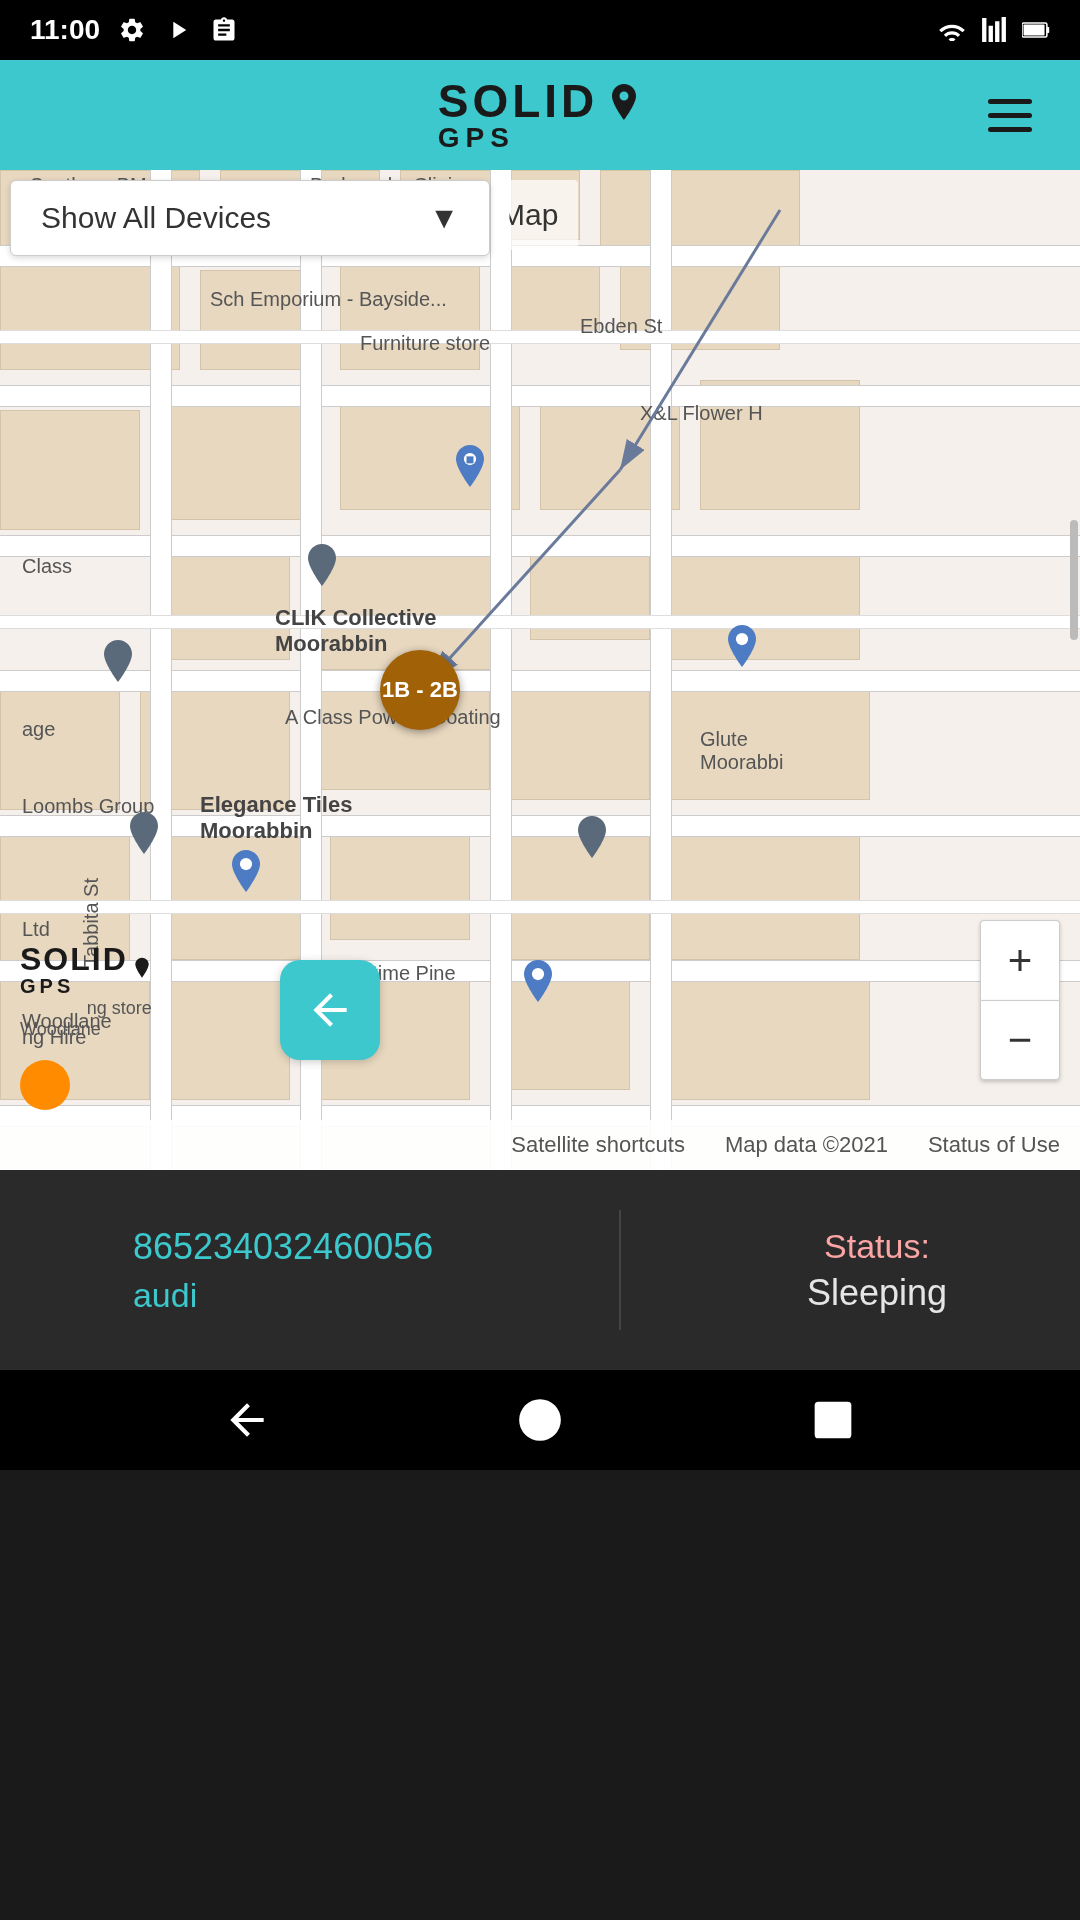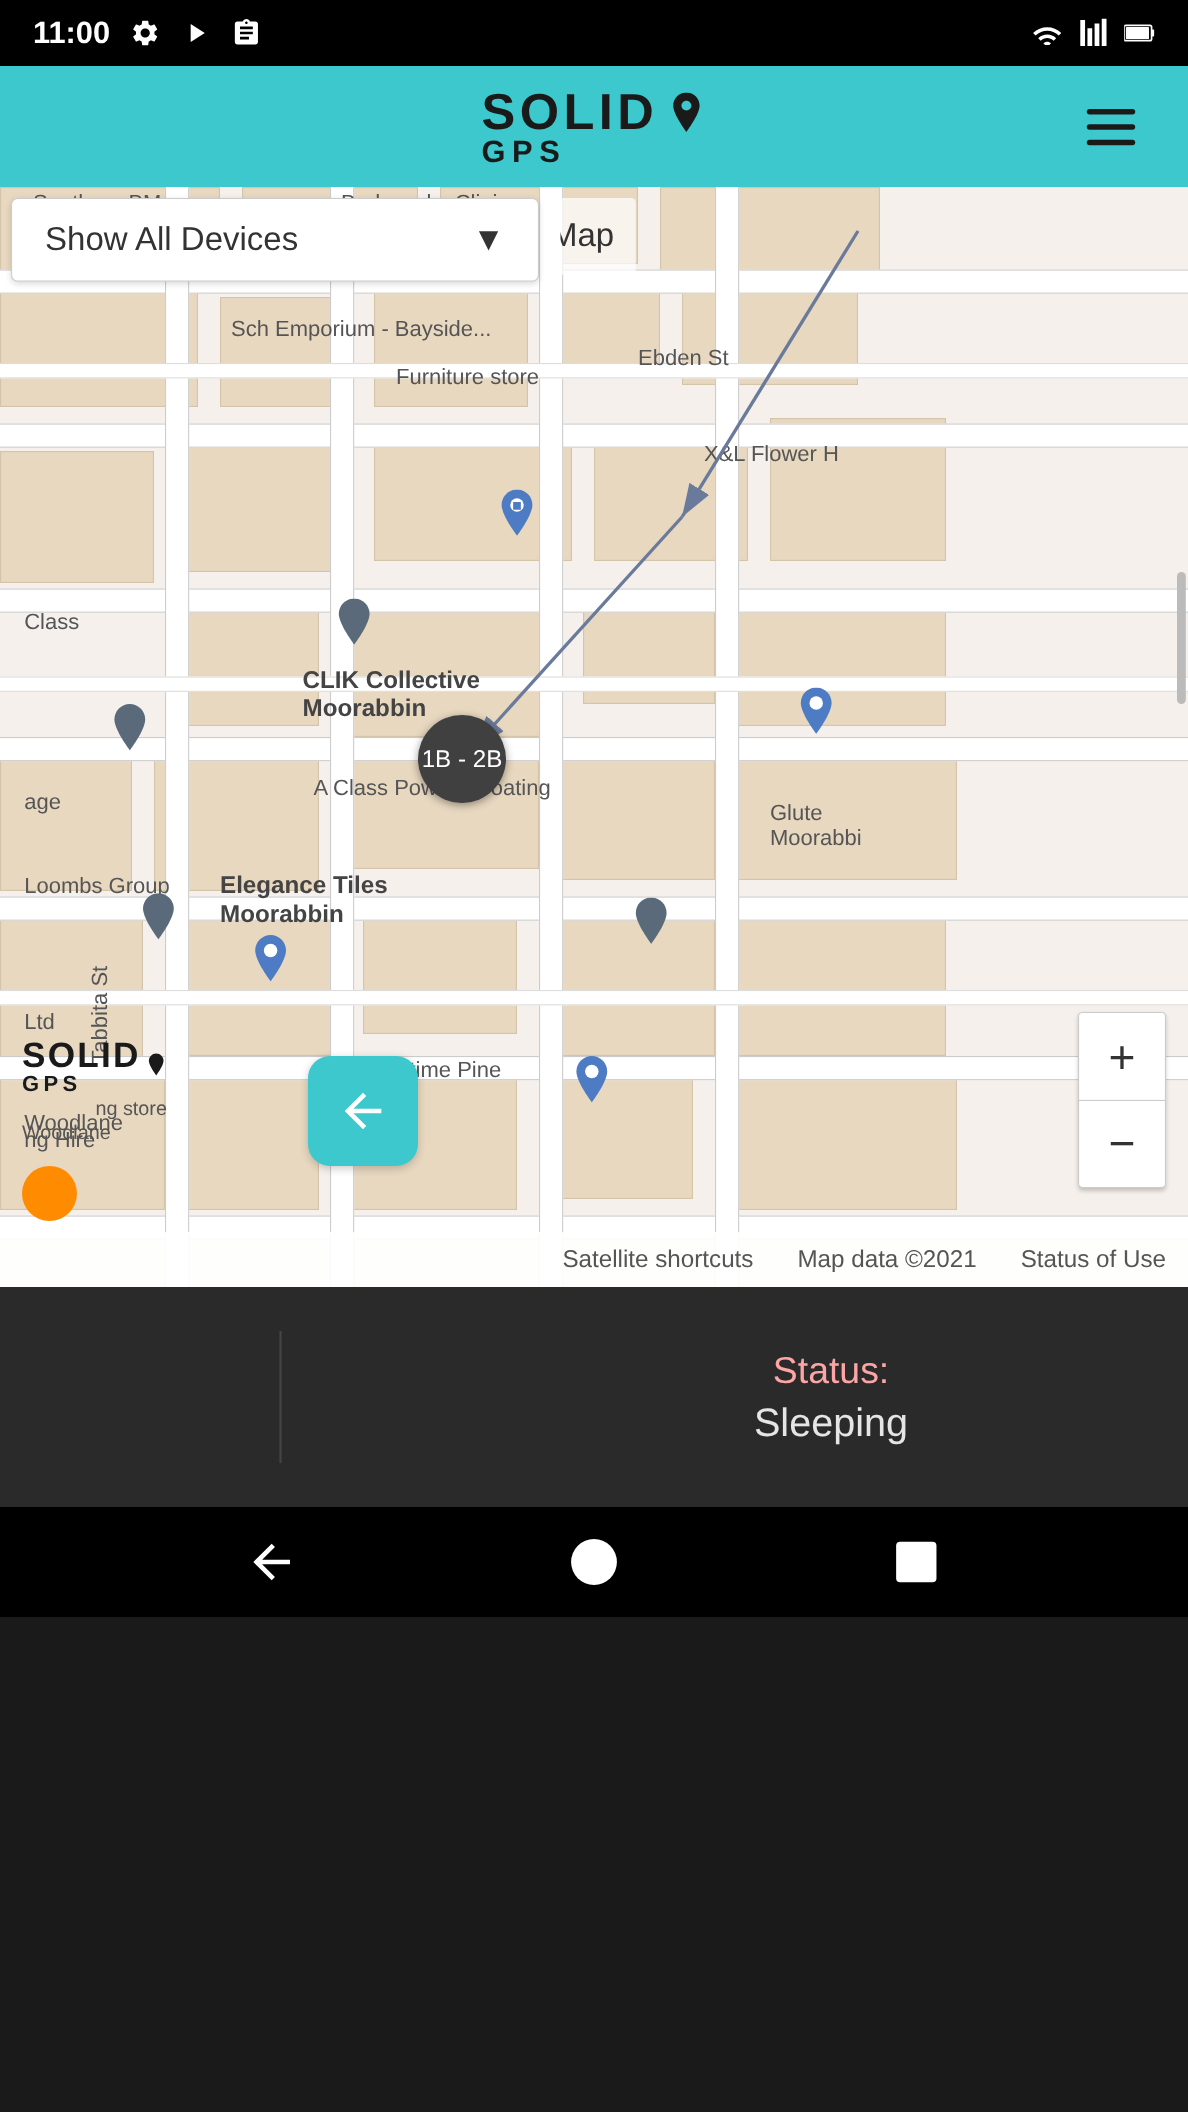--- a/index.html
+++ b/index.html
@@ -290,28 +290,28 @@
     #device-marker {
       position: absolute;
       top: 480px;
       left: 380px;
       z-index: 30;
     }
 
     #device-circle {
       width: 80px;
       height: 80px;
-      background: #404040;
+      background: #a16207;
       border-radius: 50%;
       display: flex;
       align-items: center;
       justify-content: center;
       color: white;
       font-size: 22px;
-      font-weight: normal;
+      font-weight: bold;
       box-shadow: 0 2px 8px rgba(0,0,0,0.4);
     }
 
     
     #direction-line {
       position: absolute;
       top: 100px;
       left: 400px;
       z-index: 15;
       pointer-events: none;
@@ -703,20 +703,24 @@
   <div id="map-attribution">
     <span>Satellite shortcuts</span>
     <span>Map data ©2021</span>
     <span>Status of Use</span>
   </div>
 
   <div style="position:absolute; right:2px; top:350px; width:8px; height:120px; background:#bbb; border-radius:4px; z-index:20;"></div>
 </div>
 
 <div id="bottom-panel">
+  <div id="device-info">
+    <span id="device-imei">865234032460056</span>
+    <span id="device-name">audi</span>
+  </div>
   <div style="width:2px; height:120px; background:#444;"></div>
   <div id="device-status">
     <span id="status-label">Status:</span>
     <span id="status-value">Sleeping</span>
   </div>
 </div>
 
 <div id="bottom-nav">
   <div class="nav-btn">
     <svg width="50" height="50" viewBox="0 0 24 24" fill="white">

